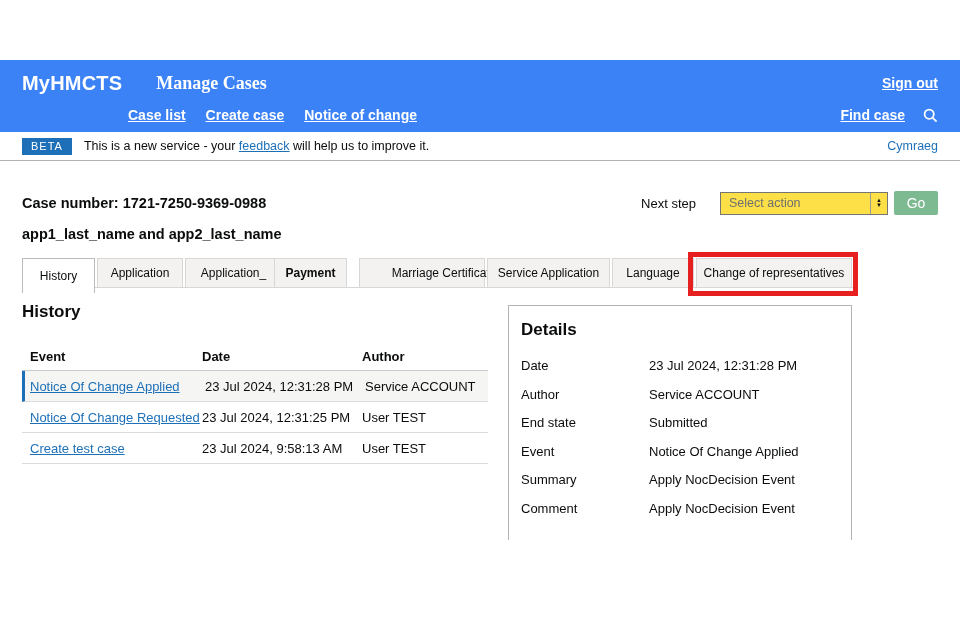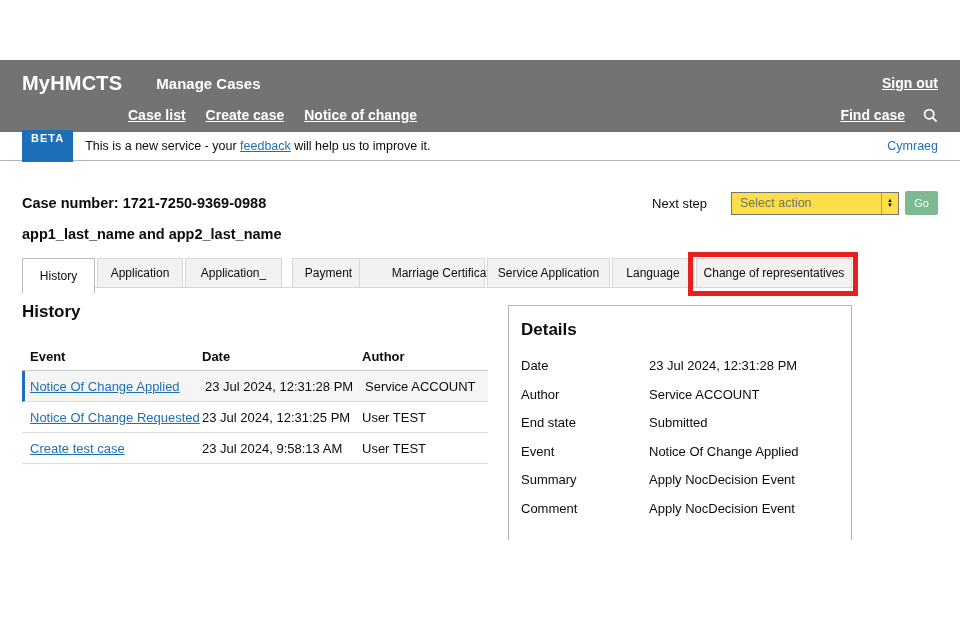--- a/index.html
+++ b/index.html
@@ -1,48 +1,48 @@
 <!DOCTYPE html>
 <html><head>
 <meta charset="utf-8">
 <style>
   * { margin:0; padding:0; box-sizing:border-box; }
   html,body { background:#ffffff; }
   body { font-family:"Liberation Sans", sans-serif; color:#0b0c0c; }
   .page { position:relative; width:960px; height:640px; background:#ffffff; overflow:hidden; }
 
   
-  .masthead { position:absolute; top:60px; left:0; width:960px; height:72px; background:#737373; color:#fff; }
+  .masthead { position:absolute; top:60px; left:0; width:960px; height:72px; background:#3b82f6; color:#fff; }
   .masthead-row1 { position:absolute; top:10px; left:22px; right:22px; height:26px; display:flex; align-items:center; }
   .brand { font-size:20px; font-weight:bold; letter-spacing:0.2px; }
-  .app-title { font-size:15px; font-weight:bold; margin-left:34px; }
+  .app-title { font-size:18px; font-weight:bold; margin-left:34px;font-family:Liberation Serif, serif; }
   .signout { margin-left:auto; font-size:14px; font-weight:bold; color:#fff; text-decoration:underline; cursor:pointer; }
   .masthead-row2 { position:absolute; top:44px; left:128px; right:22px; height:22px; display:flex; align-items:center; }
   .masthead-nav { display:flex; gap:20px; }
   .masthead-nav a { color:#fff; font-size:14px; font-weight:bold; text-decoration:underline; cursor:pointer; }
   .findcase-wrap { margin-left:auto; display:flex; align-items:center; gap:18px; }
   .findcase-wrap a { color:#fff; font-size:14px; font-weight:bold; text-decoration:underline; cursor:pointer; }
   .search-icon svg { display:block; }
 
   
   .beta { position:absolute; top:132px; left:0; width:960px; height:29px; border-bottom:1px solid #b1b4b6; display:flex; align-items:center; padding:0 22px; background:#fff; }
-  .beta-badge { background:#1d70b8; color:#fff; font-size:11px; font-weight:bold; letter-spacing:1px; padding:2px 9px 18px; }
+  .beta-badge { background:#1d70b8; color:#fff; font-size:11px; font-weight:normal; letter-spacing:1px; padding:2px 9px 3px; }
   .beta-text { font-size:12.5px; margin-left:12px; }
   .beta-text a { color:#1d70b8; text-decoration:underline; cursor:pointer; }
   .lang-link { margin-left:auto; font-size:12.5px; color:#1d70b8; cursor:pointer; }
 
   
   .case-row { position:absolute; top:190px; left:22px; right:22px; height:26px; display:flex; align-items:center; }
   .case-number { font-size:14.5px; font-weight:bold; }
   .nextstep-group { margin-left:auto; display:flex; align-items:center; }
   .nextstep-label { font-size:13px; margin-right:24px; }
   .select-box { width:168px; height:23px; border:1px solid #757575; background:#fde047; display:flex; align-items:center; cursor:pointer; }
   .select-value { font-size:12.5px; color:#6f6f6f; padding-left:8px; flex:1; }
   .select-spinner { width:17px; height:100%; border-left:1px solid #9b9b9b; display:flex; flex-direction:column; align-items:center; justify-content:center; font-size:6px; line-height:5px; color:#0b0c0c; }
-  .go-btn { width:33px; height:24px; margin-left:6px; background:#7dba92; color:#fff; font-size:11px; border:none; border-radius:2px; display:flex; align-items:center; justify-content:center; cursor:pointer; }
+  .go-btn { width:44px; height:24px; margin-left:6px; background:#7dba92; color:#fff; font-size:14px; border:none; border-radius:2px; display:flex; align-items:center; justify-content:center; cursor:pointer; }
 
   .case-title { position:absolute; top:226px; left:22px; font-size:14.5px; font-weight:bold; }
 
   
   .tabs { position:absolute; top:258px; left:22px; height:36px; }
   .tabs-baseline { position:absolute; top:287px; left:95px; width:763px; height:1px; background:#d8d7d5; }
   .tab { position:absolute; top:0; display:flex; align-items:center; justify-content:center; font-size:12px; color:#0b0c0c; cursor:pointer; white-space:nowrap; }
   .tab-inactive { height:30px; background:#f3f2f1; border:1px solid #d8d7d5; }
   .tab-active { height:35px; background:#fff; border:1px solid #bcbbb9; border-bottom:none; z-index:2; font-weight:normal; }
 
@@ -120,21 +120,21 @@
       <button class="go-btn">Go</button>
     </div>
   </div>
 
   <div class="case-title">app1_last_name and app2_last_name</div>
 
   <div class="tabs">
     <div class="tab tab-active" style="left:0; width:73px;">History</div>
     <div class="tab tab-inactive" style="left:75px; width:86px;">Application</div>
     <div class="tab tab-inactive" style="left:163px; width:97px;">Application_</div>
-    <div class="tab tab-inactive" style="left:270px; width:73px;">Payment</div>
+    <div class="tab tab-inactive" style="left:252px; width:73px;font-weight:bold;">Payment</div>
     <div class="tab tab-inactive" style="left:337px; width:126px;padding-left:44px;">Marriage Certificate</div>
     <div class="tab tab-inactive" style="left:465px; width:123px;">Service Application</div>
     <div class="tab tab-inactive" style="left:590px; width:82px;">Language</div>
     <div class="tab tab-inactive" style="left:674px; width:156px;">Change of representatives</div>
   </div>
   <div class="tabs-baseline"></div>
   <div class="red-box"></div>
 
   <div class="history">
     <div class="history-heading">History</div>

